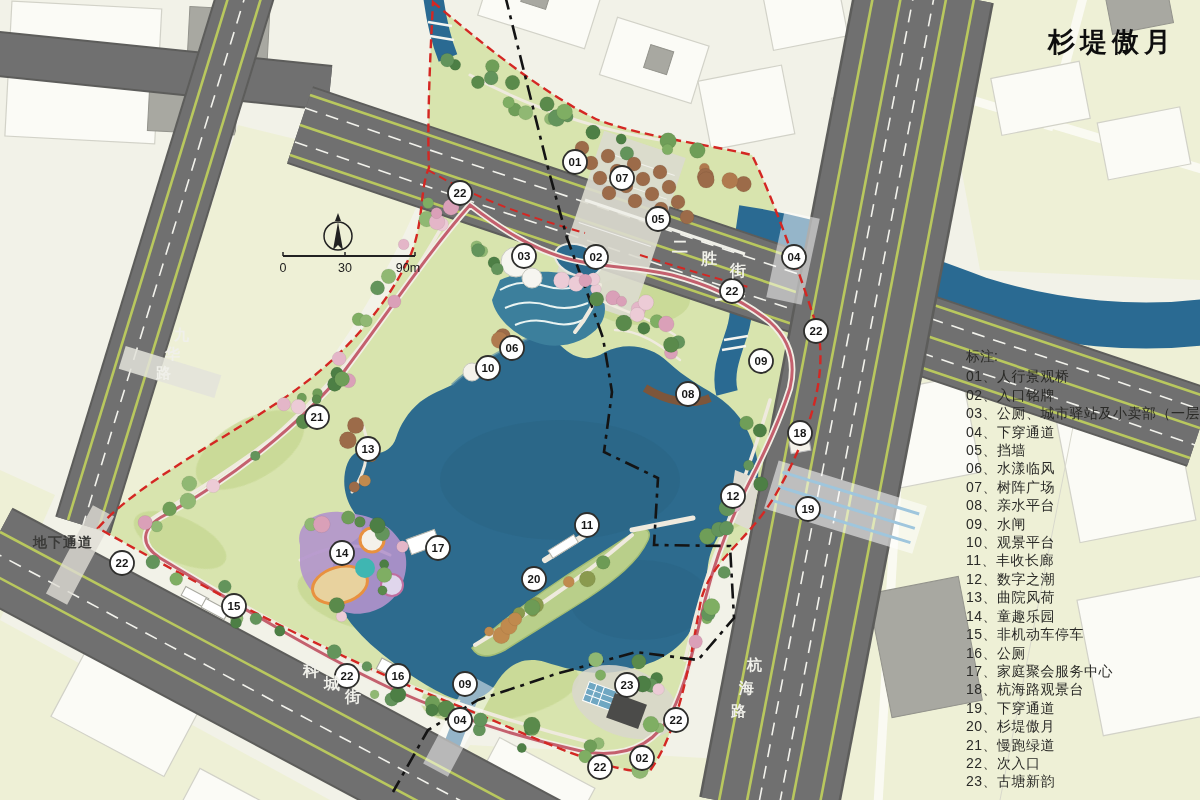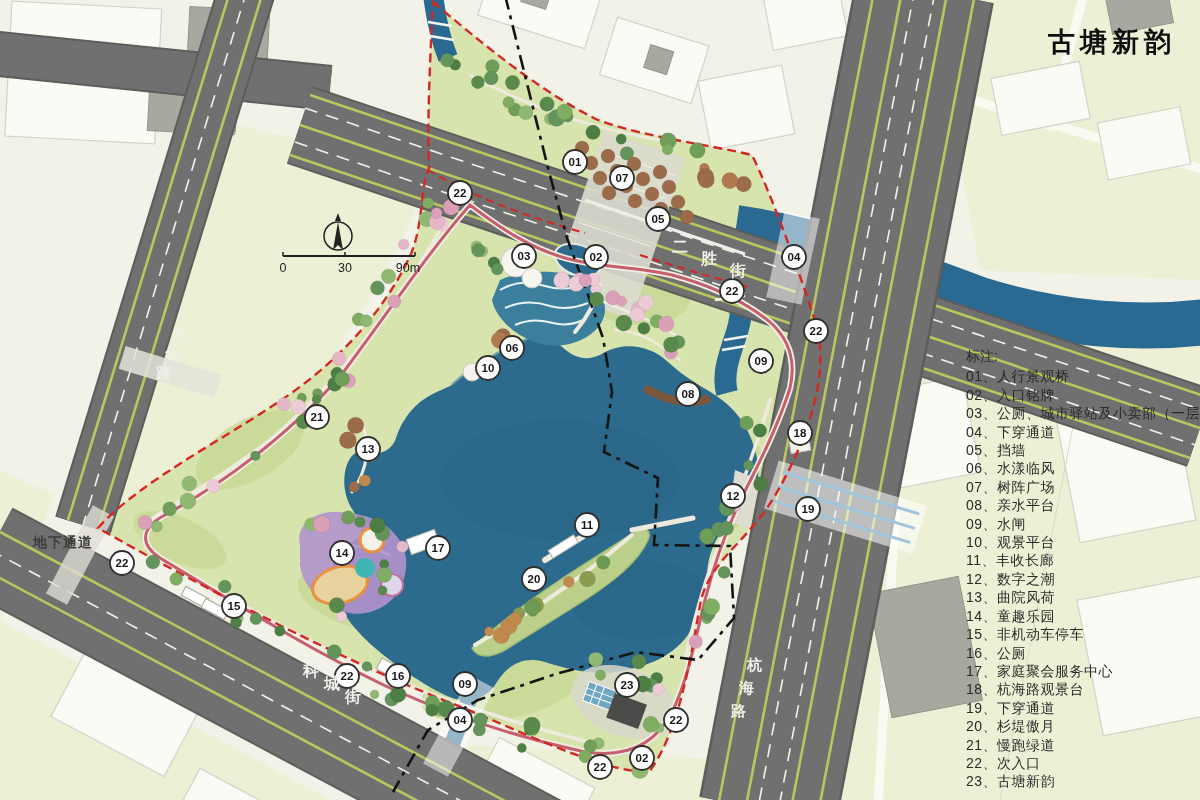--- a/index.html
+++ b/index.html
@@ -644,21 +644,21 @@
     <line x1="345" y1="256" x2="345" y2="252" stroke="#222" stroke-width="1.5"></line>
     <line x1="415" y1="256" x2="415" y2="252" stroke="#222" stroke-width="1.5"></line>
     <g id="scale-ticks">
           <text x="283" y="272" class="tick-t">0</text>
           <text x="345" y="272" class="tick-t">30</text>
           <text x="408" y="272" class="tick-t">90m</text>
         </g>
   </g>
 </svg>
 
-<div class="page-title">古塘新韵</div>
+<div class="page-title">杉堤傲月</div>
 <div class="legend">
   <div class="legend-heading">标注:</div>
   <div>
         <div class="legend-item">01、人行景观桥</div>
         <div class="legend-item">02、入口铭牌</div>
         <div class="legend-item">03、公厕、城市驿站及小卖部（一层）</div>
         <div class="legend-item">04、下穿通道</div>
         <div class="legend-item">05、挡墙</div>
         <div class="legend-item">06、水漾临风</div>
         <div class="legend-item">07、树阵广场</div>

